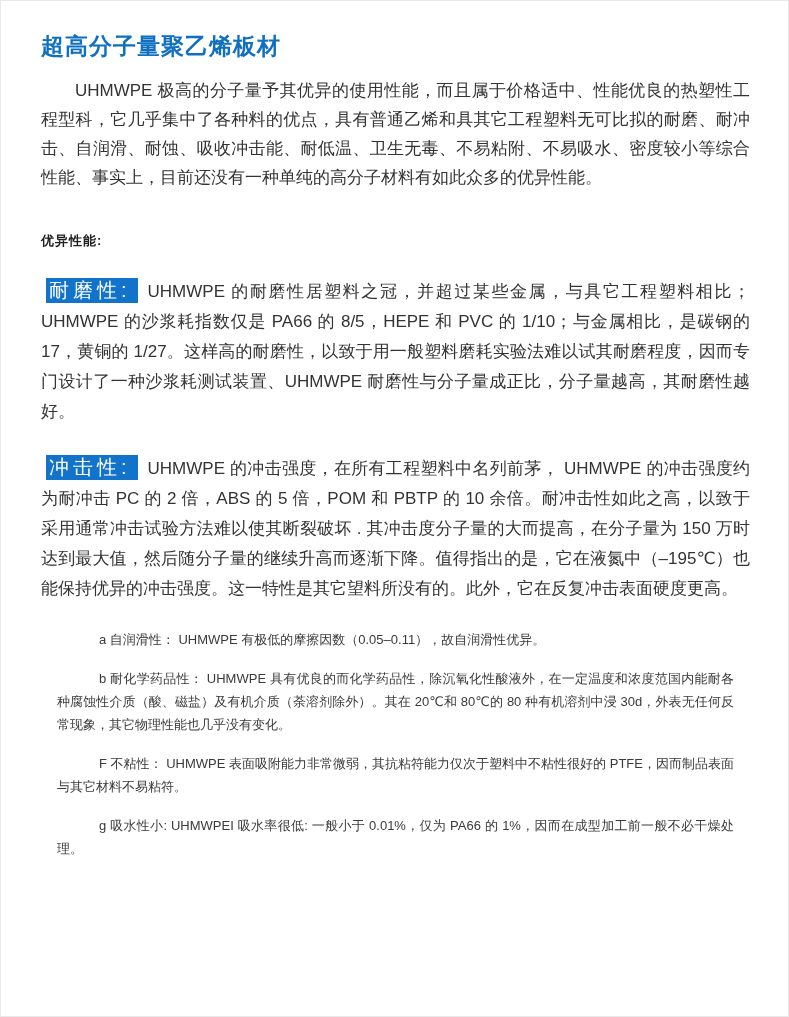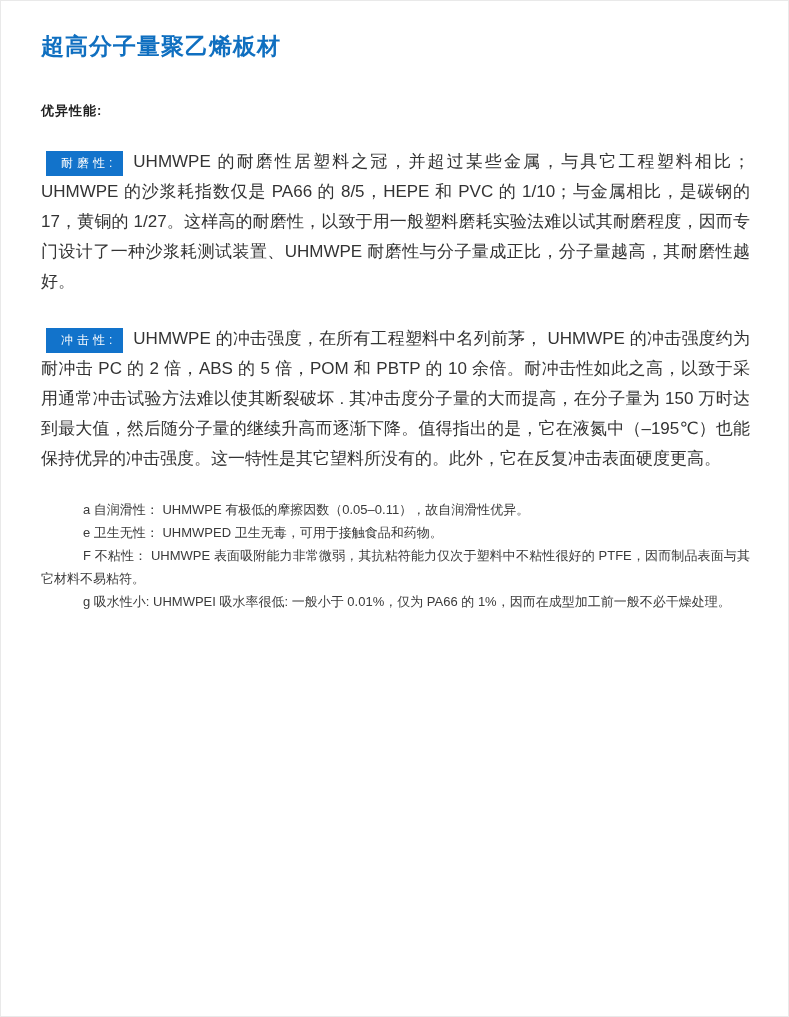--- a/index.html
+++ b/index.html
@@ -48,59 +48,60 @@
     line-height: 30px;
     text-align: justify;
     text-indent: 5px;
     color: #333;
   }
   .feature-label {
     display: inline-block;
     text-indent: 0;
     background: #1273cb;
     color: #ffffff;
-    font-size: 12px;
+    font-size: 20px;
     line-height: 22px;
-    padding: 1px 7px 2px 15px;
+    padding: 1px 7px 2px 3px;
     letter-spacing: 4px;
     margin-right: 10px;
     vertical-align: baseline;
   }
   .notes {
     margin-top: 24px;
   }
   .notes p {
-    margin: 0;
+    margin: 16px;
     font-size: 13px;
     line-height: 23px;
     text-indent: 42px;
     text-align: justify;
     color: #3a3a3a;
   }
 </style>
 </head>
 <body>
 
 <div class="page">
 
   <h1 class="doc-title">超高分子量聚乙烯板材</h1>
 
 
+  <p class="body-para">UHMWPE 极高的分子量予其优异的使用性能，而且属于价格适中、性能优良的热塑性工程型科，它几乎集中了各种料的优点，具有普通乙烯和具其它工程塑料无可比拟的耐磨、耐冲击、自润滑、耐蚀、吸收冲击能、耐低温、卫生无毒、不易粘附、不易吸水、密度较小等综合性能、事实上，目前还没有一种单纯的高分子材料有如此众多的优异性能。</p>
 
   <h2 class="section-heading">优异性能:</h2>
 
   <p class="feature-para">
     <span class="feature-label">耐磨性:</span><span>UHMWPE 的耐磨性居塑料之冠，并超过某些金属，与具它工程塑料相比；UHMWPE 的沙浆耗指数仅是 PA66 的 8/5，HEPE 和 PVC 的 1/10；与金属相比，是碳钢的 17，黄铜的 1/27。这样高的耐磨性，以致于用一般塑料磨耗实验法难以试其耐磨程度，因而专门设计了一种沙浆耗测试装置、UHMWPE 耐磨性与分子量成正比，分子量越高，其耐磨性越好。</span>
   </p>
 
   <p class="feature-para">
     <span class="feature-label">冲击性:</span><span>UHMWPE 的冲击强度，在所有工程塑料中名列前茅， UHMWPE 的冲击强度约为耐冲击 PC 的 2 倍，ABS 的 5 倍，POM 和 PBTP 的 10 余倍。耐冲击性如此之高，以致于采用通常冲击试验方法难以使其断裂破坏 . 其冲击度分子量的大而提高，在分子量为 150 万时达到最大值，然后随分子量的继续升高而逐渐下降。值得指出的是，它在液氮中（–195℃）也能保持优异的冲击强度。这一特性是其它望料所没有的。此外，它在反复冲击表面硬度更高。</span>
   </p>
 
   <div class="notes">
     <p>a 自润滑性： UHMWPE 有极低的摩擦因数（0.05–0.11），故自润滑性优异。</p>
-    <p>e 卫生无性： UHMWPED 卫生无毒，可用于接触食品和药物。</p>
+    <p>b 耐化学药品性： UHMWPE 具有优良的而化学药品性，除沉氧化性酸液外，在一定温度和浓度范国内能耐各种腐蚀性介质（酸、磁盐）及有机介质（荼溶剂除外）。其在 20℃和 80℃的 80 种有机溶剂中浸 30d，外表无任何反常现象，其它物理性能也几乎没有变化。</p>
     <p>F 不粘性： UHMWPE 表面吸附能力非常微弱，其抗粘符能力仅次于塑料中不粘性很好的 PTFE，因而制品表面与其它材料不易粘符。</p>
     <p>g 吸水性小: UHMWPEI 吸水率很低: 一般小于 0.01%，仅为 PA66 的 1%，因而在成型加工前一般不必干燥处理。</p>
 
   </div>
 
 </div>
 
 </body></html>

